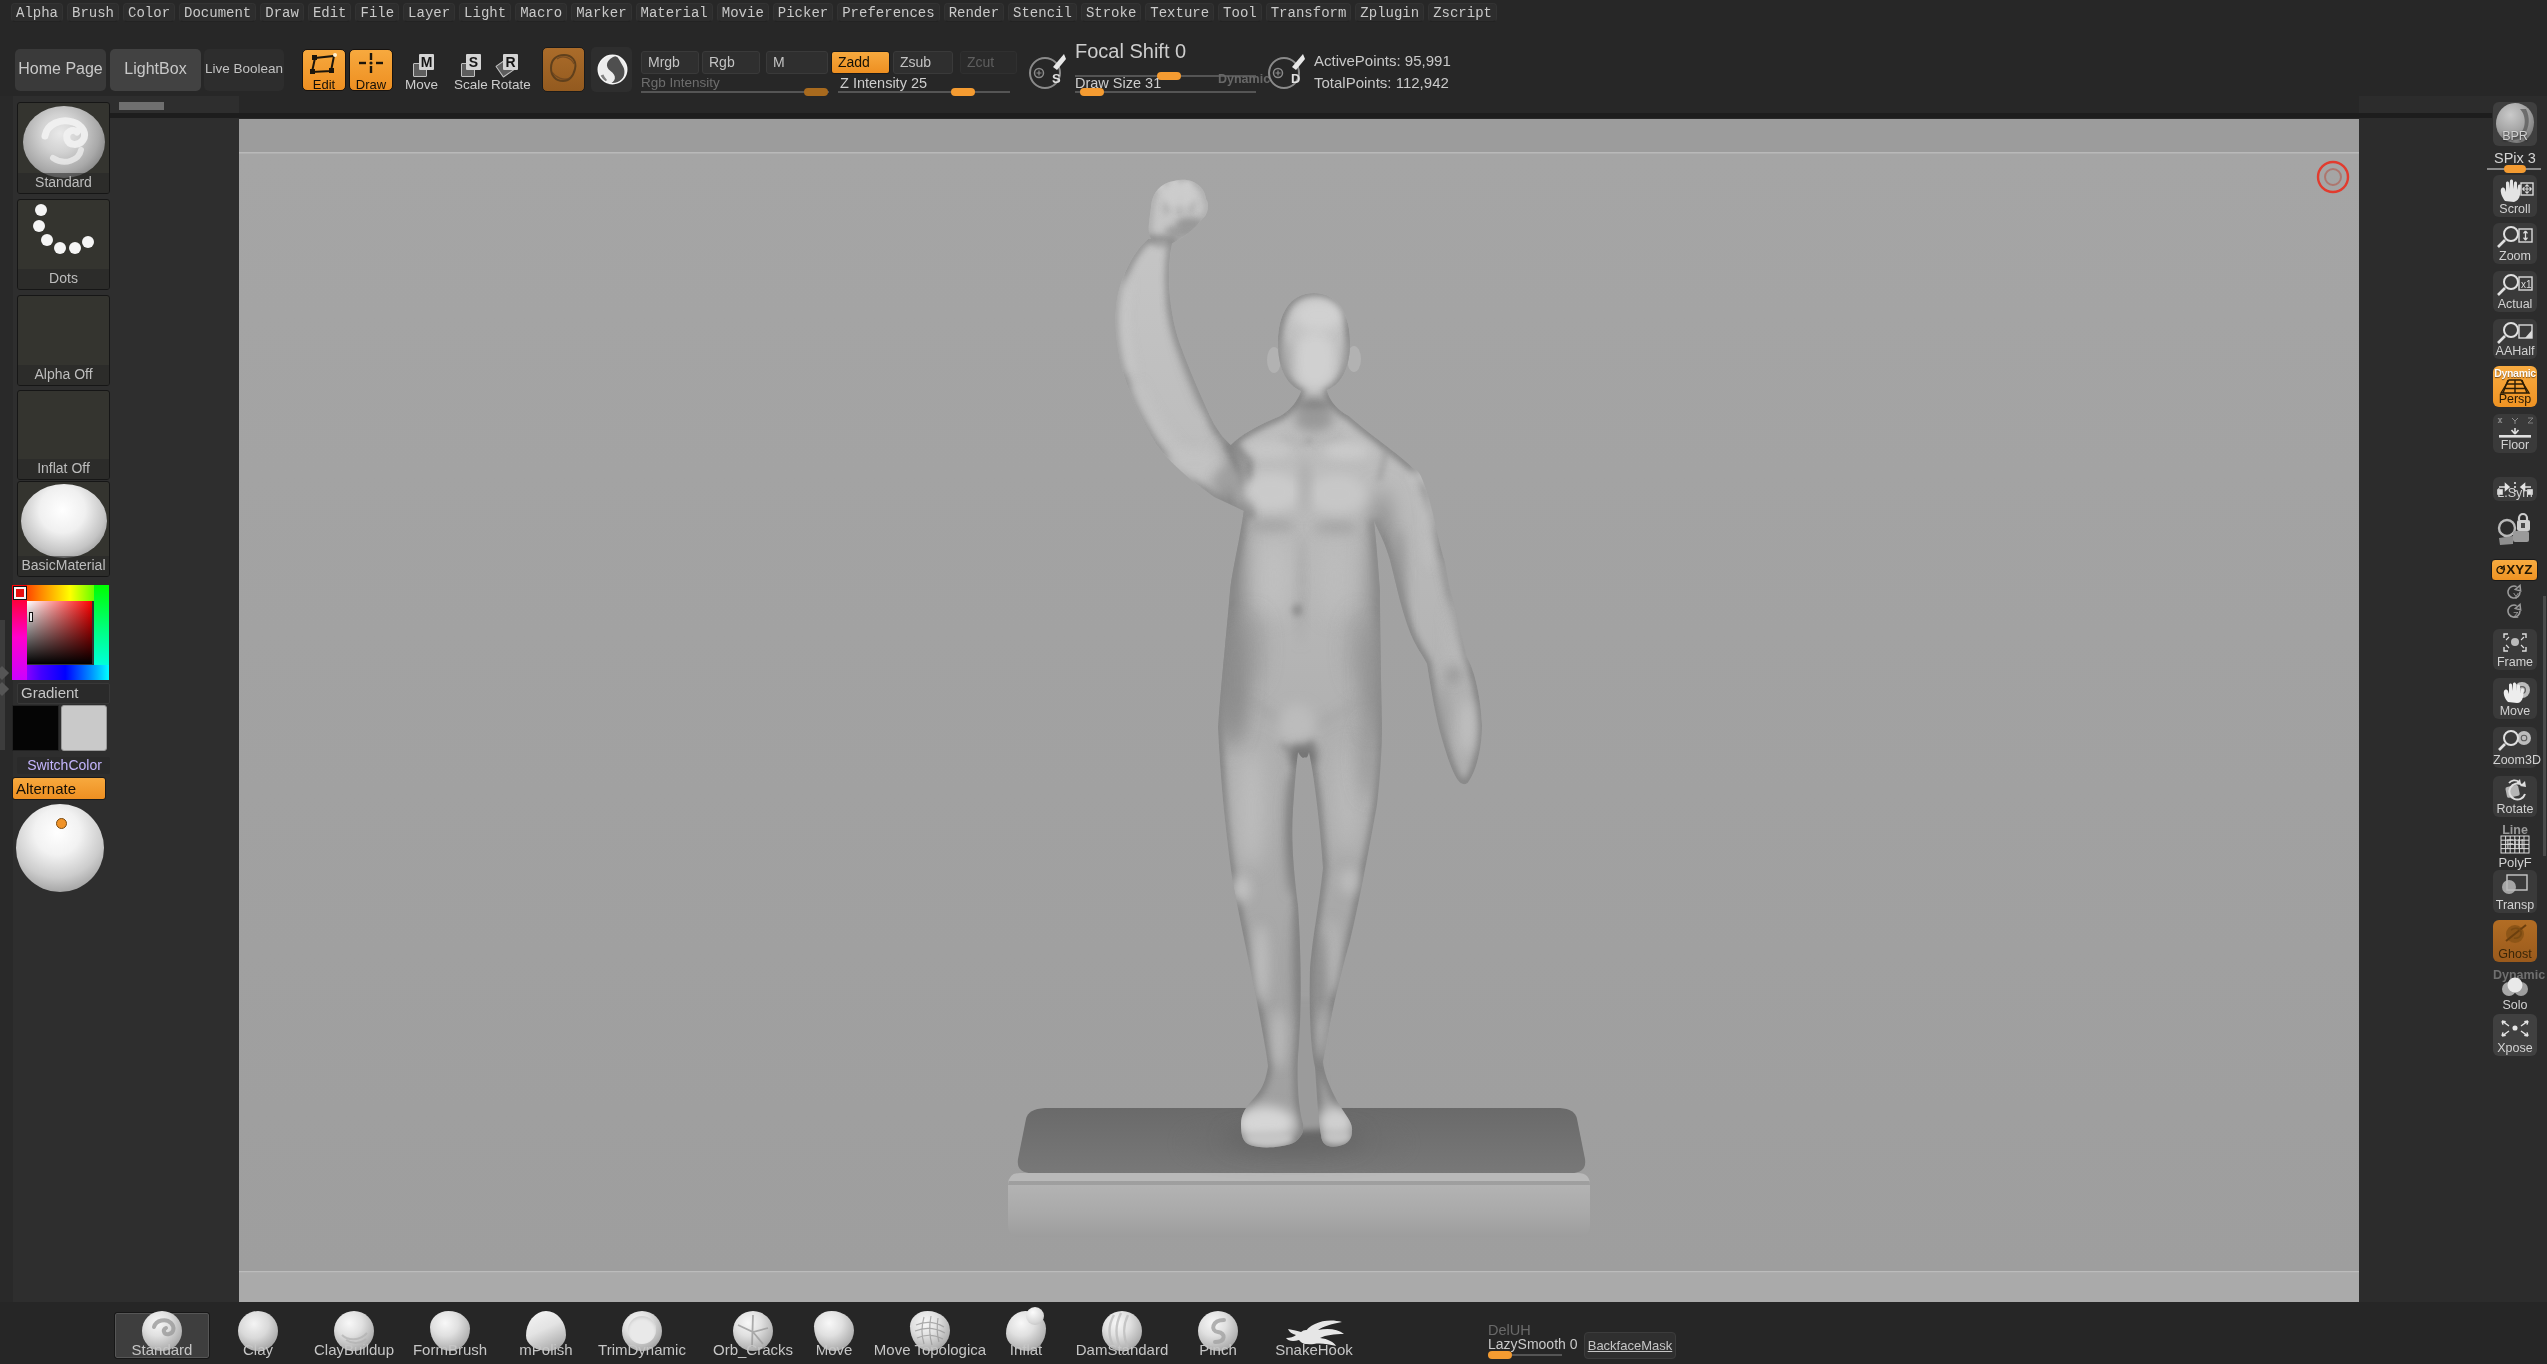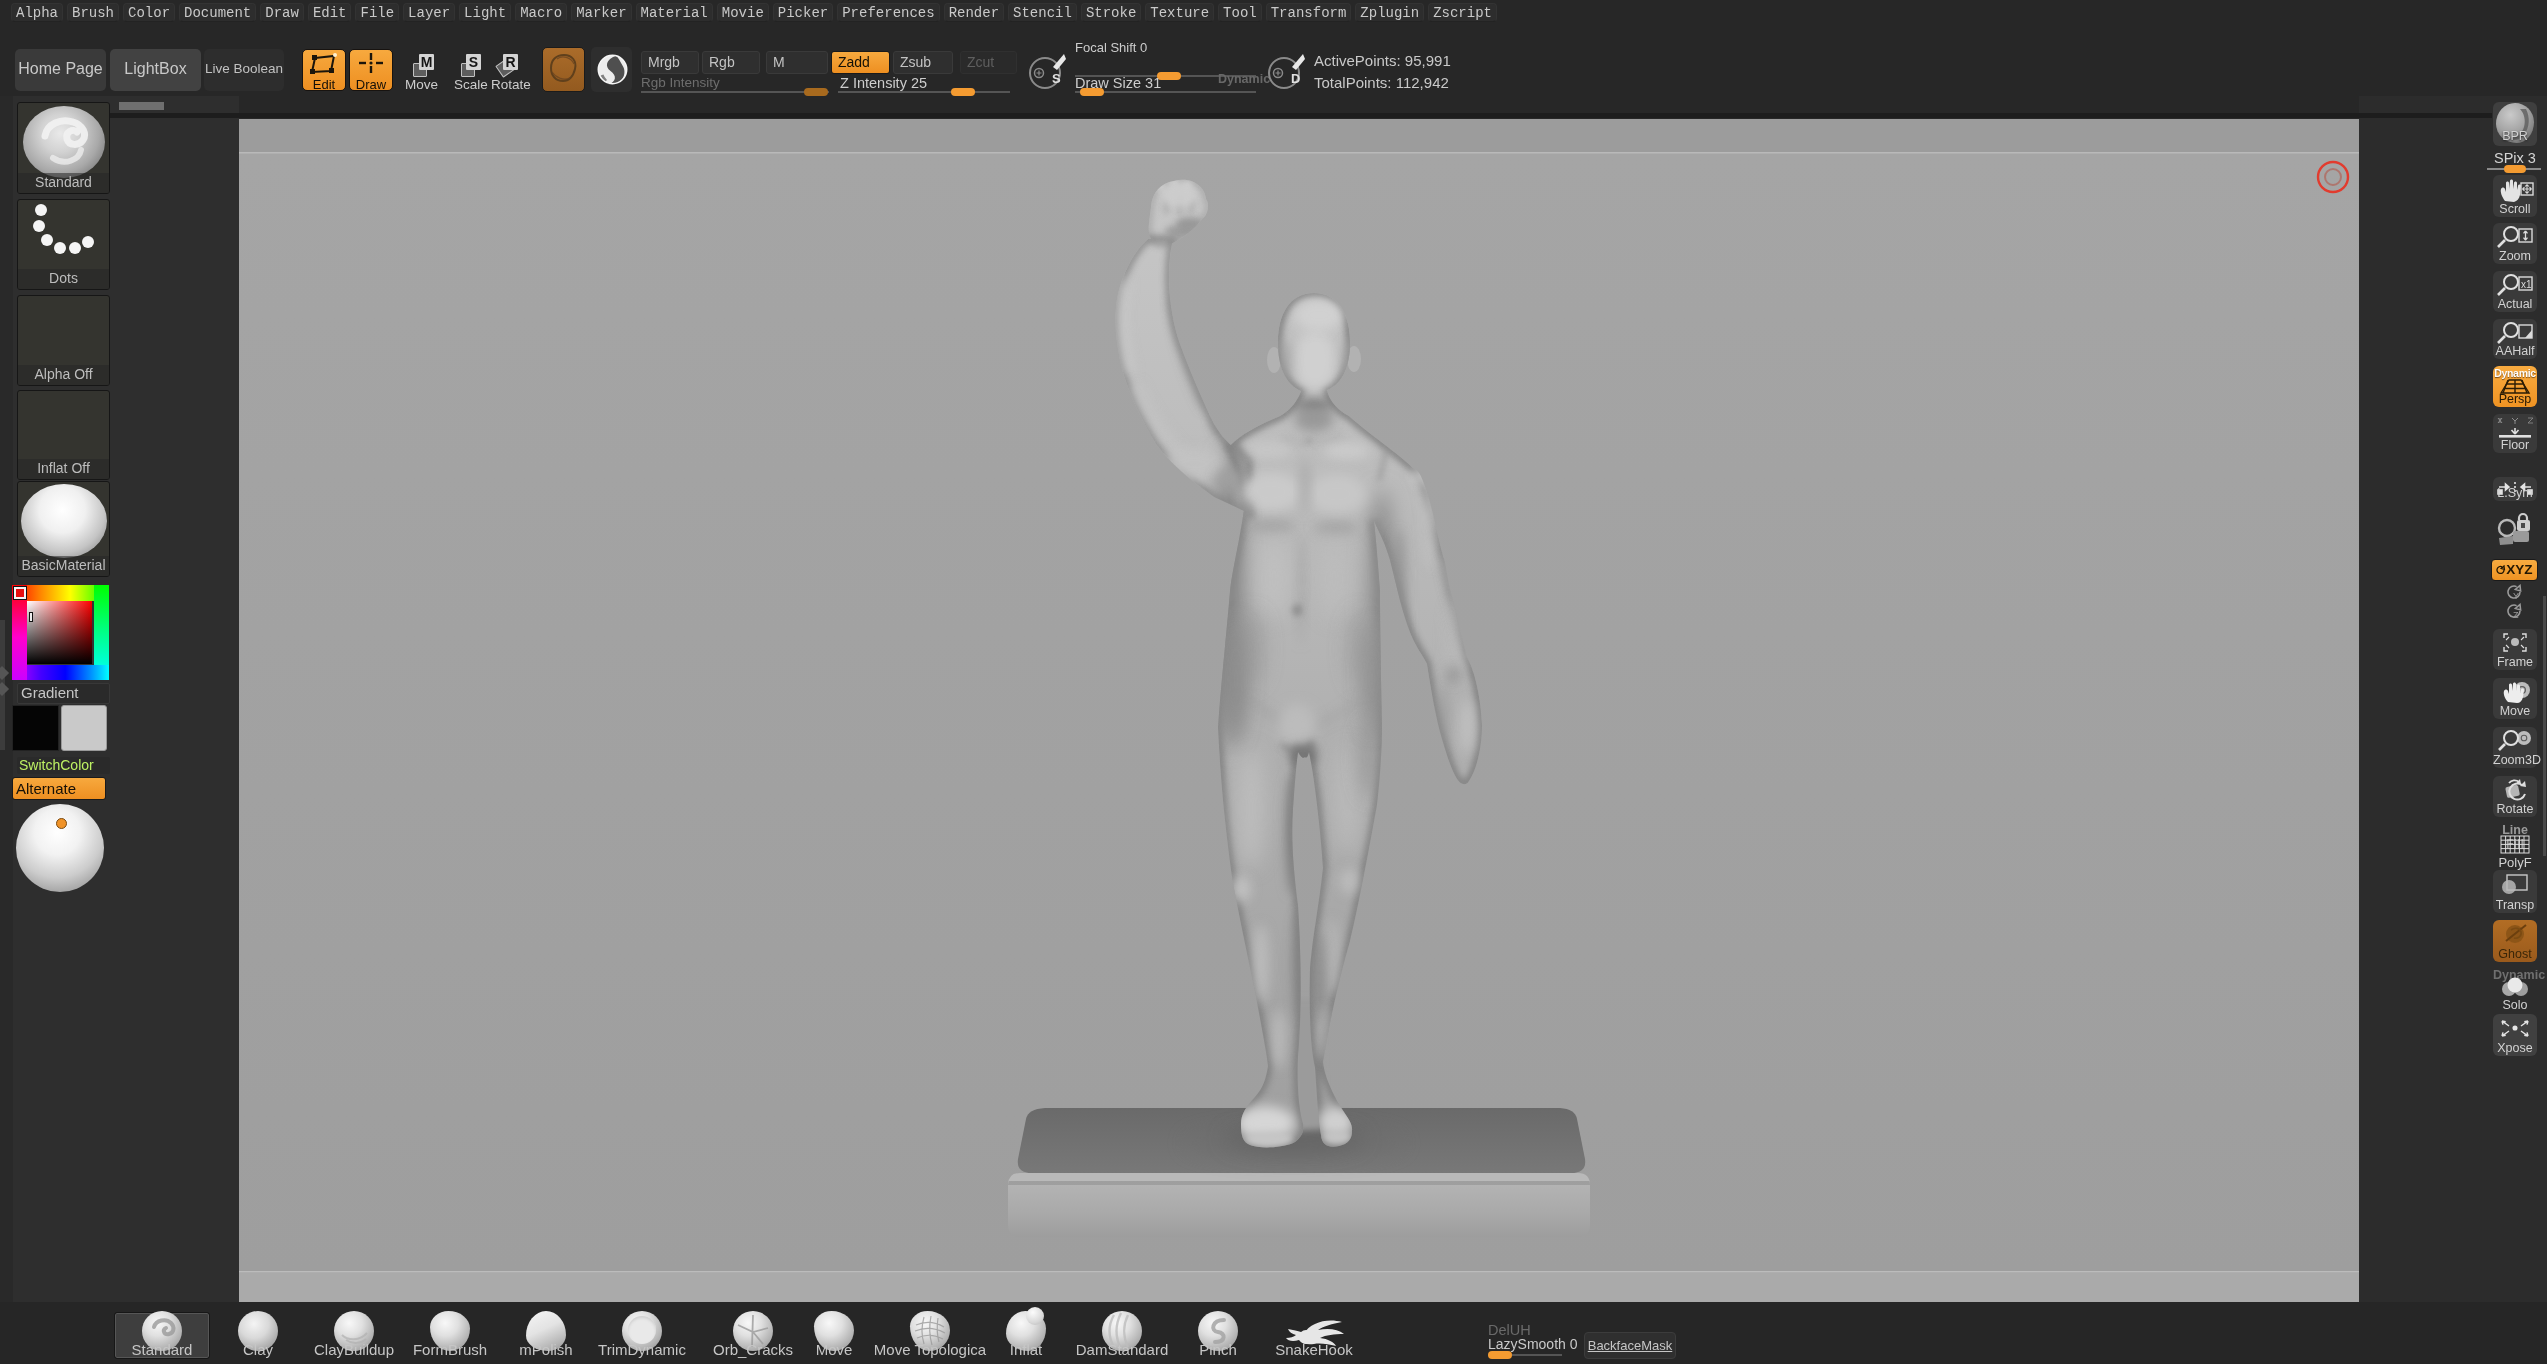--- a/index.html
+++ b/index.html
@@ -119,21 +119,21 @@
  <div class="abs sm" style="left:840px;top:51px;font-size:14.5px;">Z Intensity 25</div>
  <div class="slider" style="left:838px;top:67px;width:172px;background:#555;"></div>
  <div class="handle" style="left:951px;top:64px;width:24px;height:8px;"></div>
  <svg class="abs" style="left:1026px;top:26px;" width="42" height="44" viewBox="0 0 42 44">
       <circle cx="19" cy="23" r="15" fill="none" stroke="#8a8a8a" stroke-width="2"></circle>
       <circle cx="13" cy="23" r="4.5" fill="none" stroke="#8a8a8a" stroke-width="1.5"></circle>
       <path d="M13 20.5 V25.5 M10.5 23 H15.5" stroke="#8a8a8a" stroke-width="1.2"></path>
       <path d="M27 17 L38 4 L40 9 L31 20 Z" fill="#e8e8e8"></path>
       <text x="26" y="33" fill="#e0e0e0" font-size="13" font-weight="bold" font-family="Liberation Sans">S</text>
     </svg>
- <div class="abs sm" style="left:1075px;top:16px;font-size:13px;">Focal Shift 0</div>
+ <div class="abs sm" style="left:1075px;top:16px;font-size:20px;">Focal Shift 0</div>
  <div class="slider" style="left:1075px;top:51px;width:181px;background:#555;"></div>
  <div class="handle" style="left:1157px;top:48px;width:24px;height:8px;"></div>
  <div class="abs sm" style="left:1075px;top:51px;font-size:14.5px;">Draw Size 31</div>
  <div class="slider" style="left:1075px;top:67px;width:181px;background:#555;"></div>
  <div class="handle" style="left:1080px;top:64px;width:24px;height:8px;"></div>
  <div class="abs" style="left:1218px;top:48px;color:#686868;font-weight:bold;font-size:12.5px;">Dynamic</div>
  <svg class="abs" style="left:1265px;top:26px;" width="42" height="44" viewBox="0 0 42 44">
       <circle cx="19" cy="23" r="15" fill="none" stroke="#8a8a8a" stroke-width="2"></circle>
       <circle cx="13" cy="23" r="4.5" fill="none" stroke="#8a8a8a" stroke-width="1.5"></circle>
       <path d="M13 20.5 V25.5 M10.5 23 H15.5" stroke="#8a8a8a" stroke-width="1.2"></path>
@@ -180,21 +180,21 @@
     <div class="abs" style="left:12px;top:489px;width:97px;height:16px;background:linear-gradient(to right,#ff0000,#ff8800 30%,#ffff00 60%,#44ff00 90%,#00ff00);"></div>
     <div class="abs" style="left:94px;top:489px;width:15px;height:95px;background:linear-gradient(#00ff00,#00ff88 50%,#00ffff);"></div>
     <div class="abs" style="left:12px;top:569px;width:97px;height:15px;background:linear-gradient(to right,#cc00ff,#4400ff 30%,#0000ff 55%,#0088ff 80%,#00ffff);"></div>
     <div class="abs" style="left:12px;top:489px;width:15px;height:95px;background:linear-gradient(#ff0000,#ff00cc 55%,#cc00ff);"></div>
  <div class="abs" style="left:27px;top:505px;width:65px;height:63px;background:linear-gradient(to bottom,rgba(0,0,0,0) 0%,#000 100%),linear-gradient(to right,#ffffff 0%,#ff0000 100%);"></div>
  <div class="abs" style="left:14px;top:491px;width:12px;height:12px;background:#e81010;border:2px solid #f5f5f5;outline:1px solid #111;"></div>
  <div class="abs" style="left:29px;top:516px;width:4px;height:10px;background:#eee;border:1px solid #111;"></div>
  <div class="abs" style="left:17px;top:587px;width:93px;height:21px;background:#2a2a2a;border:1px solid #383838;border-radius:2px;color:#c6c6c6;font-size:15px;padding-left:3px;">Gradient</div>
  <div class="abs" style="left:12px;top:609px;width:47px;height:46px;background:#050505;border:1px solid #222;"></div>
  <div class="abs" style="left:61px;top:609px;width:46px;height:46px;background:#c9c9c9;border:1px solid #999;border-radius:3px;"></div>
- <div class="abs" style="left:17px;top:661px;width:93px;height:17px;background:#2a2a2a;border-radius:2px;color:#bef264;font-size:14px;line-height:16px;padding-left:2px;">SwitchColor</div>
+ <div class="abs" style="left:17px;top:661px;width:93px;height:17px;background:#2a2a2a;border-radius:2px;color:#c4b5fd;font-size:14px;line-height:16px;padding-left:2px;text-align:center;">SwitchColor</div>
  <div class="abs" style="left:12px;top:681px;width:94px;height:23px;background:linear-gradient(#f7a93e,#ee8f21);border-radius:3px;color:#161006;font-size:15px;line-height:22px;padding-left:3px;border:1px solid #1a1a1a;">Alternate</div>
  <div class="abs" style="left:16px;top:708px;width:88px;height:88px;border-radius:50%;background:radial-gradient(circle at 47% 32%,#ffffff 0%,#f2f2f2 30%,#cccccc 60%,#9a9a9a 85%,#888 100%);"></div>
  <div class="abs" style="left:56px;top:722px;width:11px;height:11px;border-radius:50%;background:#f09329;border:1px solid #7a4a10;"></div>
  <div class="abs" style="left:0px;top:524px;width:5px;height:130px;background:#3c3c3c;"></div>
  <div class="abs" style="left:-3px;top:572px;width:10px;height:10px;background:#555;transform:rotate(45deg);"></div>
  <div class="abs" style="left:-3px;top:588px;width:10px;height:10px;background:#555;transform:rotate(45deg);"></div>
 </div>
 <div id="canvas">
 <svg width="2120" height="1183" viewBox="0 0 2120 1183">
 <defs>

